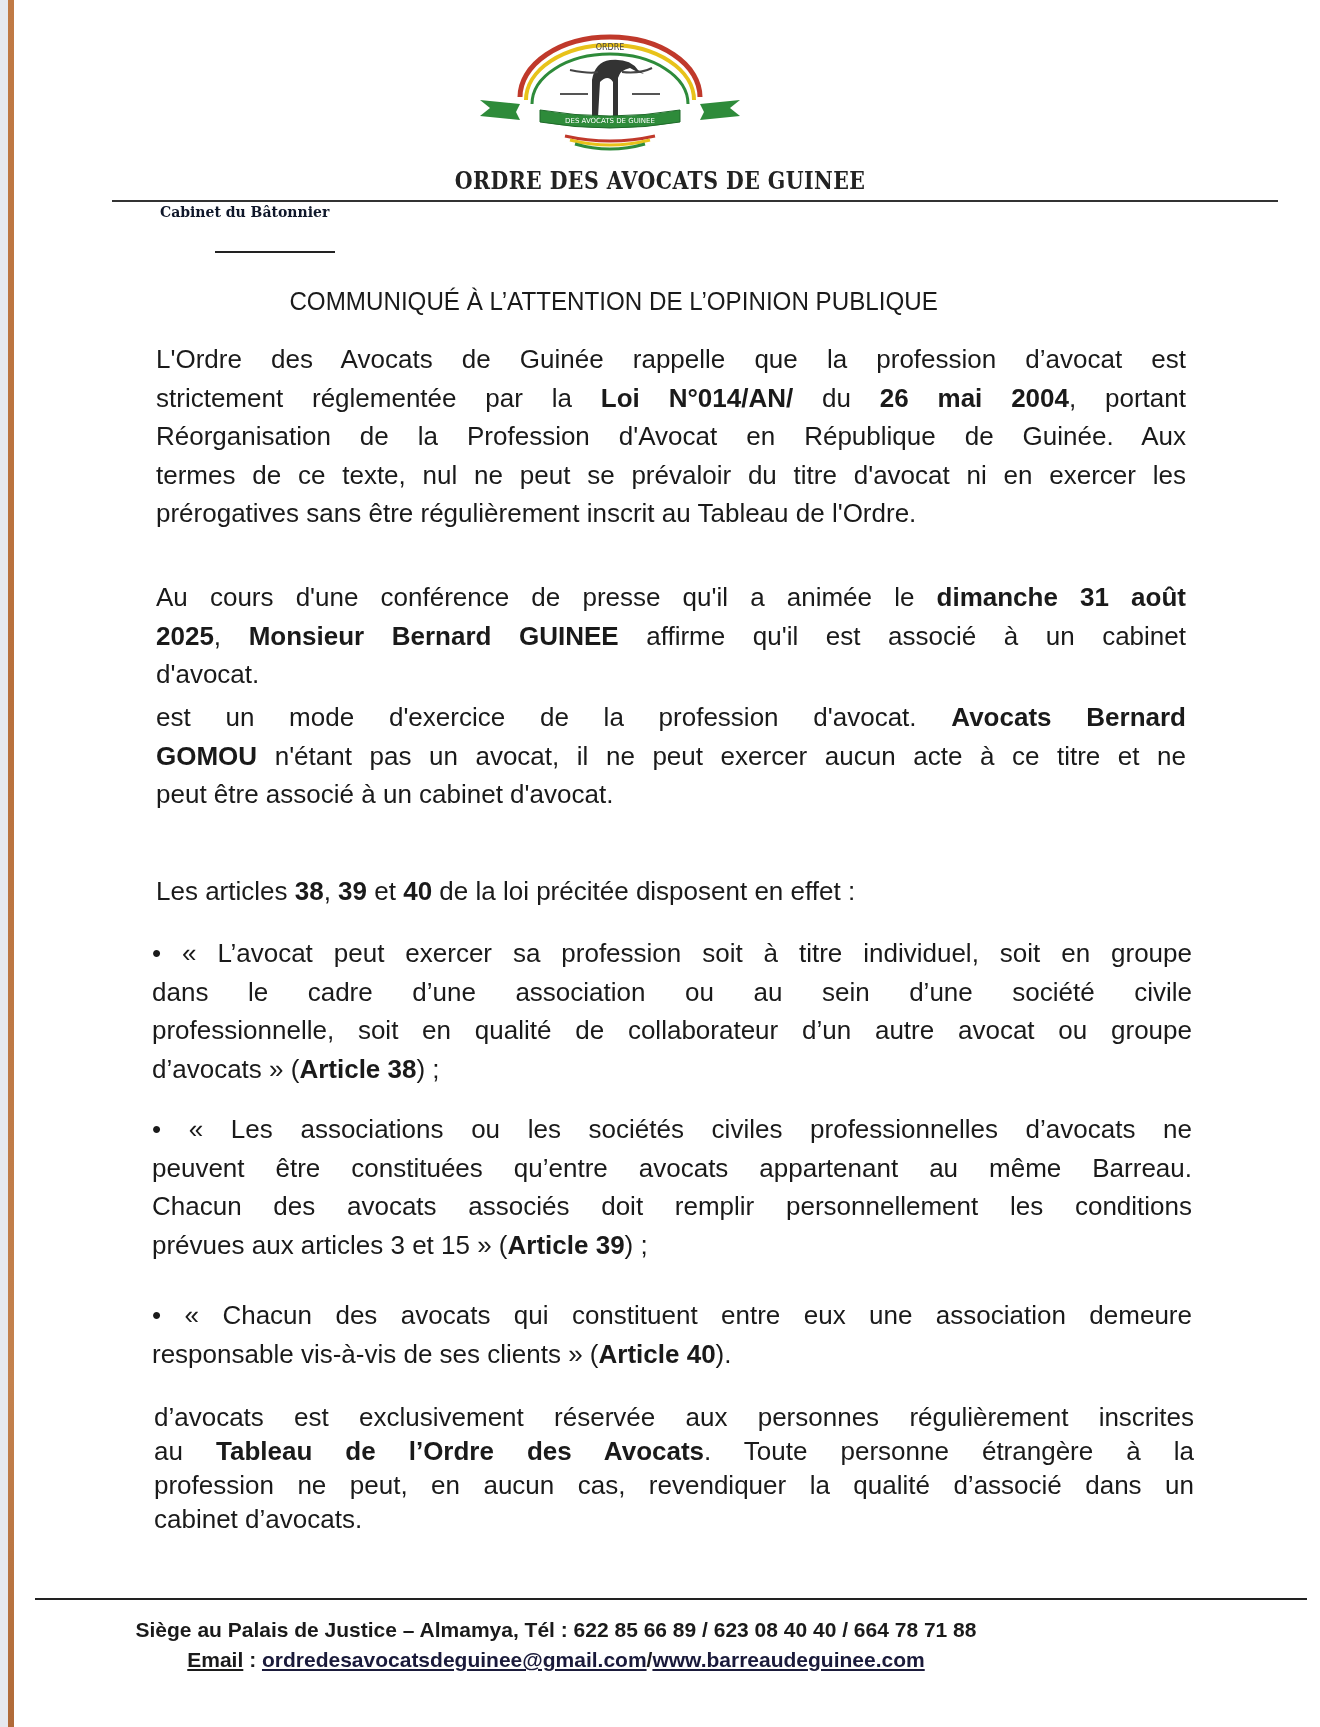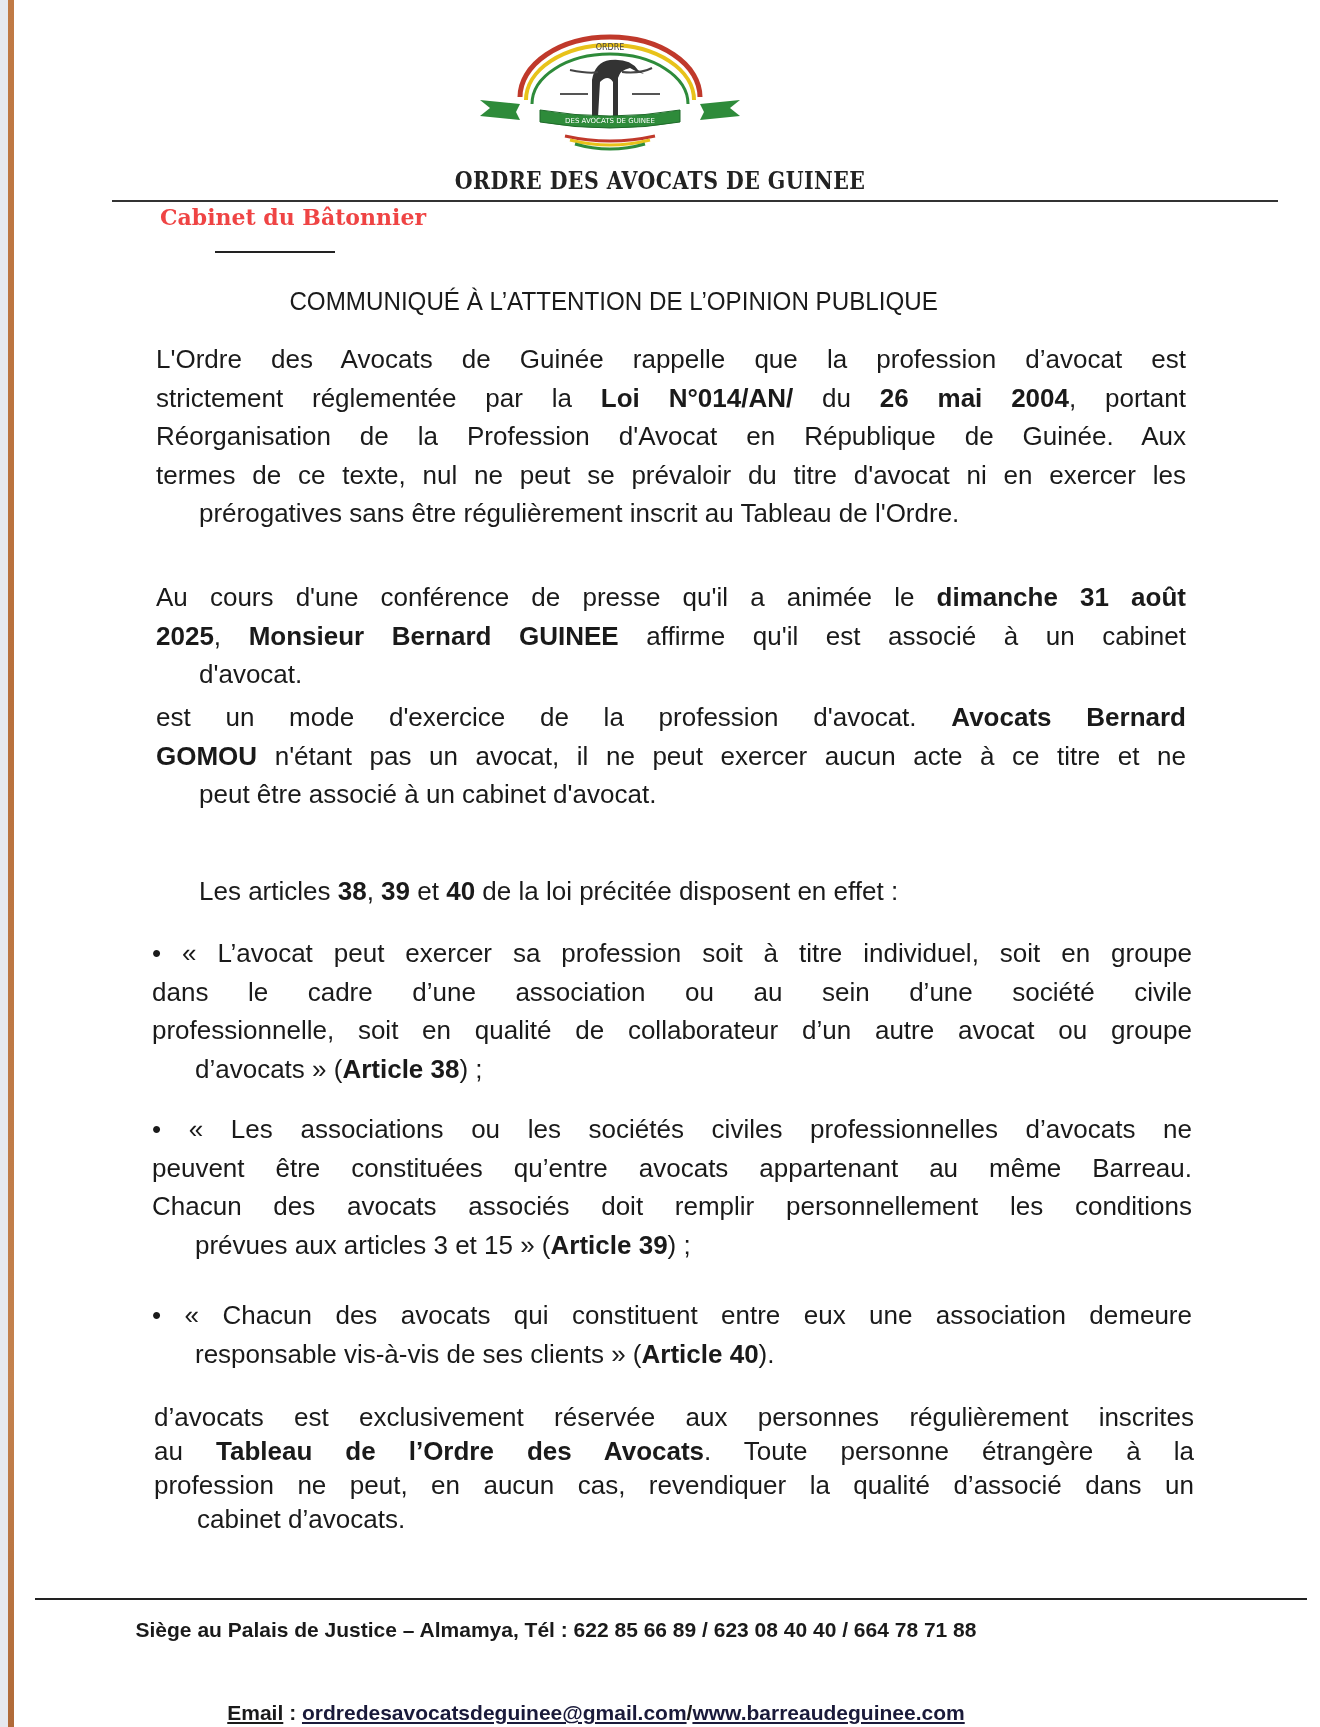--- a/index.html
+++ b/index.html
@@ -15,37 +15,37 @@
 
   .logo { position: absolute; left: 480px; top: 22px; width: 260px; height: 135px; }
   .org-title {
     position: absolute; left: 0; width: 1320px; top: 166px; text-align: center;
     font-family: "DejaVu Serif", serif; font-weight: bold; font-size: 25px; letter-spacing: 0.5px;
     transform: scaleX(0.82); color: #222;
   }
   .hr-top { position: absolute; left: 112px; top: 200px; width: 1166px; height: 2px; background: #333; }
   .cabinet {
     position: absolute; left: 160px; top: 204px; font-family: "DejaVu Serif", serif; font-weight: bold;
-    font-size: 22px; color: #ef4444;
+    font-size: 14px; color: #0f172a;
   }
   .cabinet-underline { position: absolute; left: 215px; top: 251px; width: 120px; height: 2px; background: #222; }
 
   .headline {
     position: absolute; left: 0; width: 1228px; top: 286px; text-align: center; font-size: 26px;
     text-decoration: underline; text-underline-offset: 4px;
   }
   .headline span { display: inline-block; transform: scaleX(0.93); }
 
   .para {
     position: absolute; left: 156px; width: 1030px; font-size: 26px; line-height: 38.5px;
     text-align: justify; color: #1a1a1a;
   }
   .para b { font-weight: bold; }
   .line { display: block; text-align: justify; text-align-last: justify; white-space: nowrap; }
-  .line.last { text-align-last: left; margin-left: 43px; }
+  .line.last { text-align-last: left; }
 
   .hr-bottom { position: absolute; left: 35px; width: 1272px; height: 2px; background: #222; }
   .footer {
     position: absolute; left: 0; width: 1112px; text-align: center; font-weight: bold;
     font-size: 21px; color: #1a1a1a;
   }
   .footer a { color: #1a1a3a; text-decoration: underline; }
 </style>
 </head>
 <body>
@@ -125,15 +125,15 @@
 <div class="para" style="top:1400px; left:154px; width:1040px; line-height:34px;">
   <span class="line">d’avocats est exclusivement réservée aux personnes régulièrement inscrites</span>
   <span class="line"><span>au </span><b>Tableau de l’Ordre des Avocats</b><span>. Toute personne étrangère à la</span></span>
   <span class="line">profession ne peut, en aucun cas, revendiquer la qualité d’associé dans un</span>
   <span class="line last">cabinet d’avocats.</span>
 </div>
 
 <div class="hr-bottom" style="top:1598px;"></div>
 
 <div class="footer" style="top:1618px;">Siège au Palais de Justice – Almamya, Tél : 622 85 66 89 / 623 08 40 40 / 664 78 71 88</div>
-<div class="footer" style="top:1701px;padding-left:40px;">
+<div class="footer" style="top:1648px;">
   <span style="text-decoration:underline;">Email</span><span> : </span><a href="#">ordredesavocatsdeguinee@gmail.com</a><span>/</span><a href="#">www.barreaudeguinee.com</a>
 </div>
 
 </body></html>

